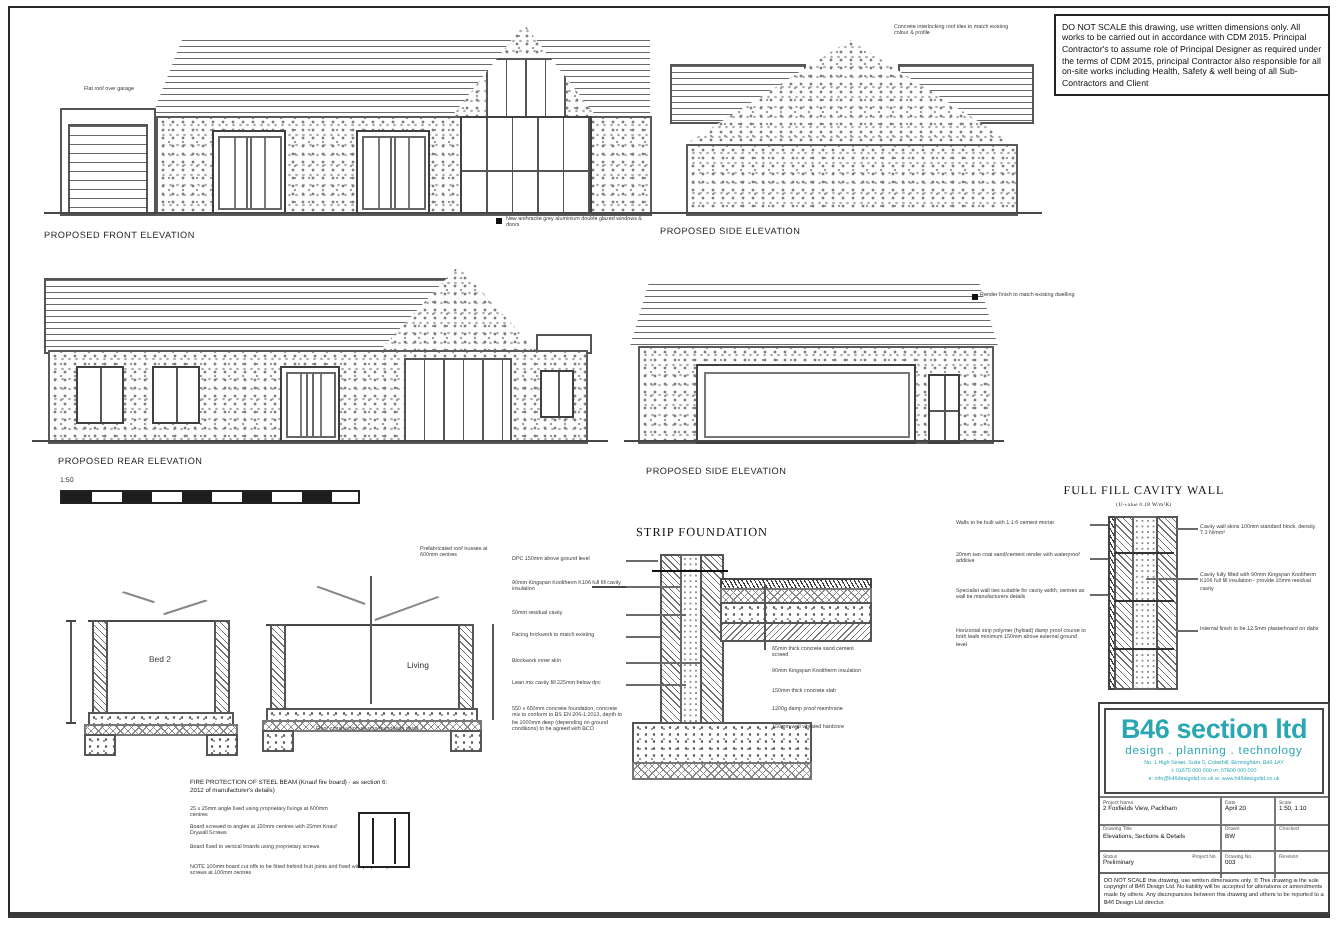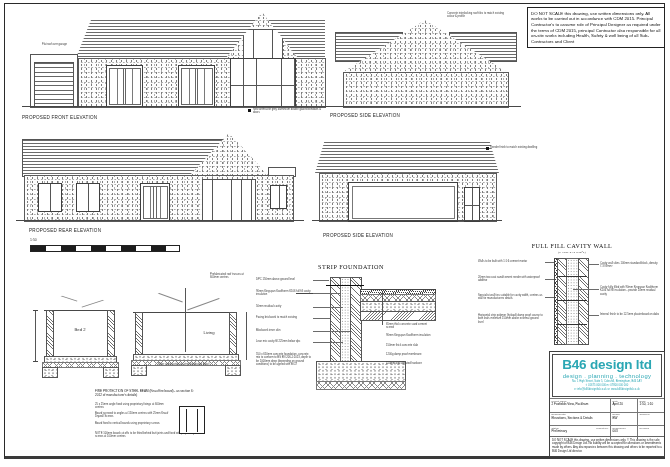--- a/index.html
+++ b/index.html
@@ -248,21 +248,21 @@
     <div class="ann" style="left:122px;top:19px;width:62px;">Cavity wall skins 100mm standard block, density 7.3 N/mm²</div>
     <div class="ann" style="left:122px;top:43px;width:62px;">Cavity fully filled with 90mm Kingspan Kooltherm K106 full fill insulation - provide 10mm residual cavity</div>
     <div class="ann" style="left:122px;top:70px;width:62px;">Internal finish to be 12.5mm plasterboard on dabs</div>
     <div class="leader" style="left:110px;top:21px;width:11px;"></div>
     <div class="leader" style="left:95px;top:46px;width:26px;"></div>
     <div class="leader" style="left:110px;top:72px;width:11px;"></div>
   </div>
 
   <div class="tblock" style="left:549px;top:351px;width:114px;height:104px;">
     <div class="logoarea">
-      <div class="company" style="color:#2ba7b4;">B46 design ltd</div>
+      <div class="company" style="color:#2ba7b4;">B46 section ltd</div>
       <div class="tagline" style="color:#2ba7b4;">design . planning . technology</div>
       <div class="addr" style="color:#2ba7b4;">No. 1 High Street, Suite 5, Coleshill, Birmingham, B46 1AY</div>
       <div class="addr" style="color:#2ba7b4;margin-top:0.5px;">t: 01675 000 000    m: 07800 000 000</div>
       <div class="addr" style="color:#2ba7b4;margin-top:0.5px;">e: info@b46designltd.co.uk    w: www.b46designltd.co.uk</div>
     </div>
     <div class="tbtable">
       <div class="tbrow">
         <div class="tbcell" style="width:60px;">
           <div class="fldlbl">
               <span>Project Name</span>

